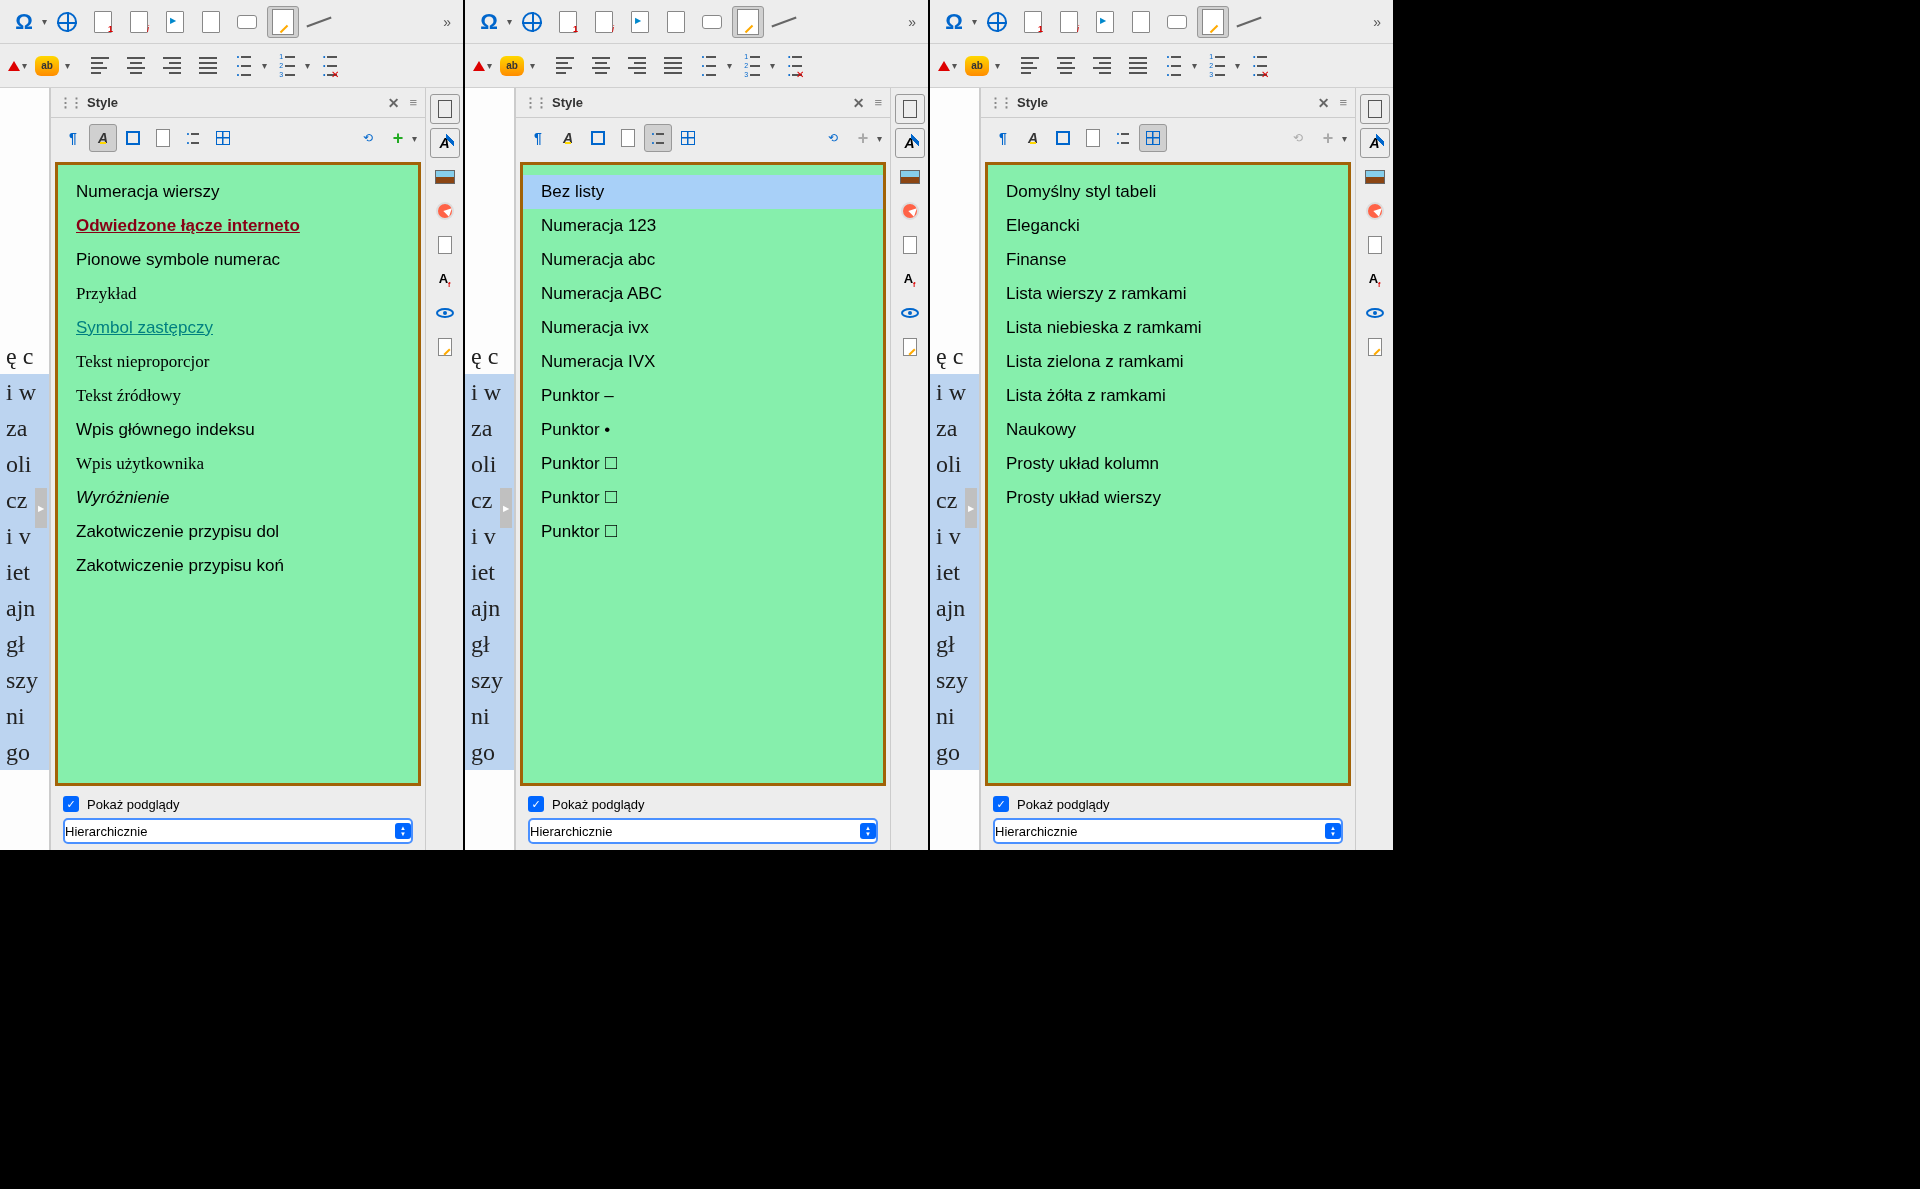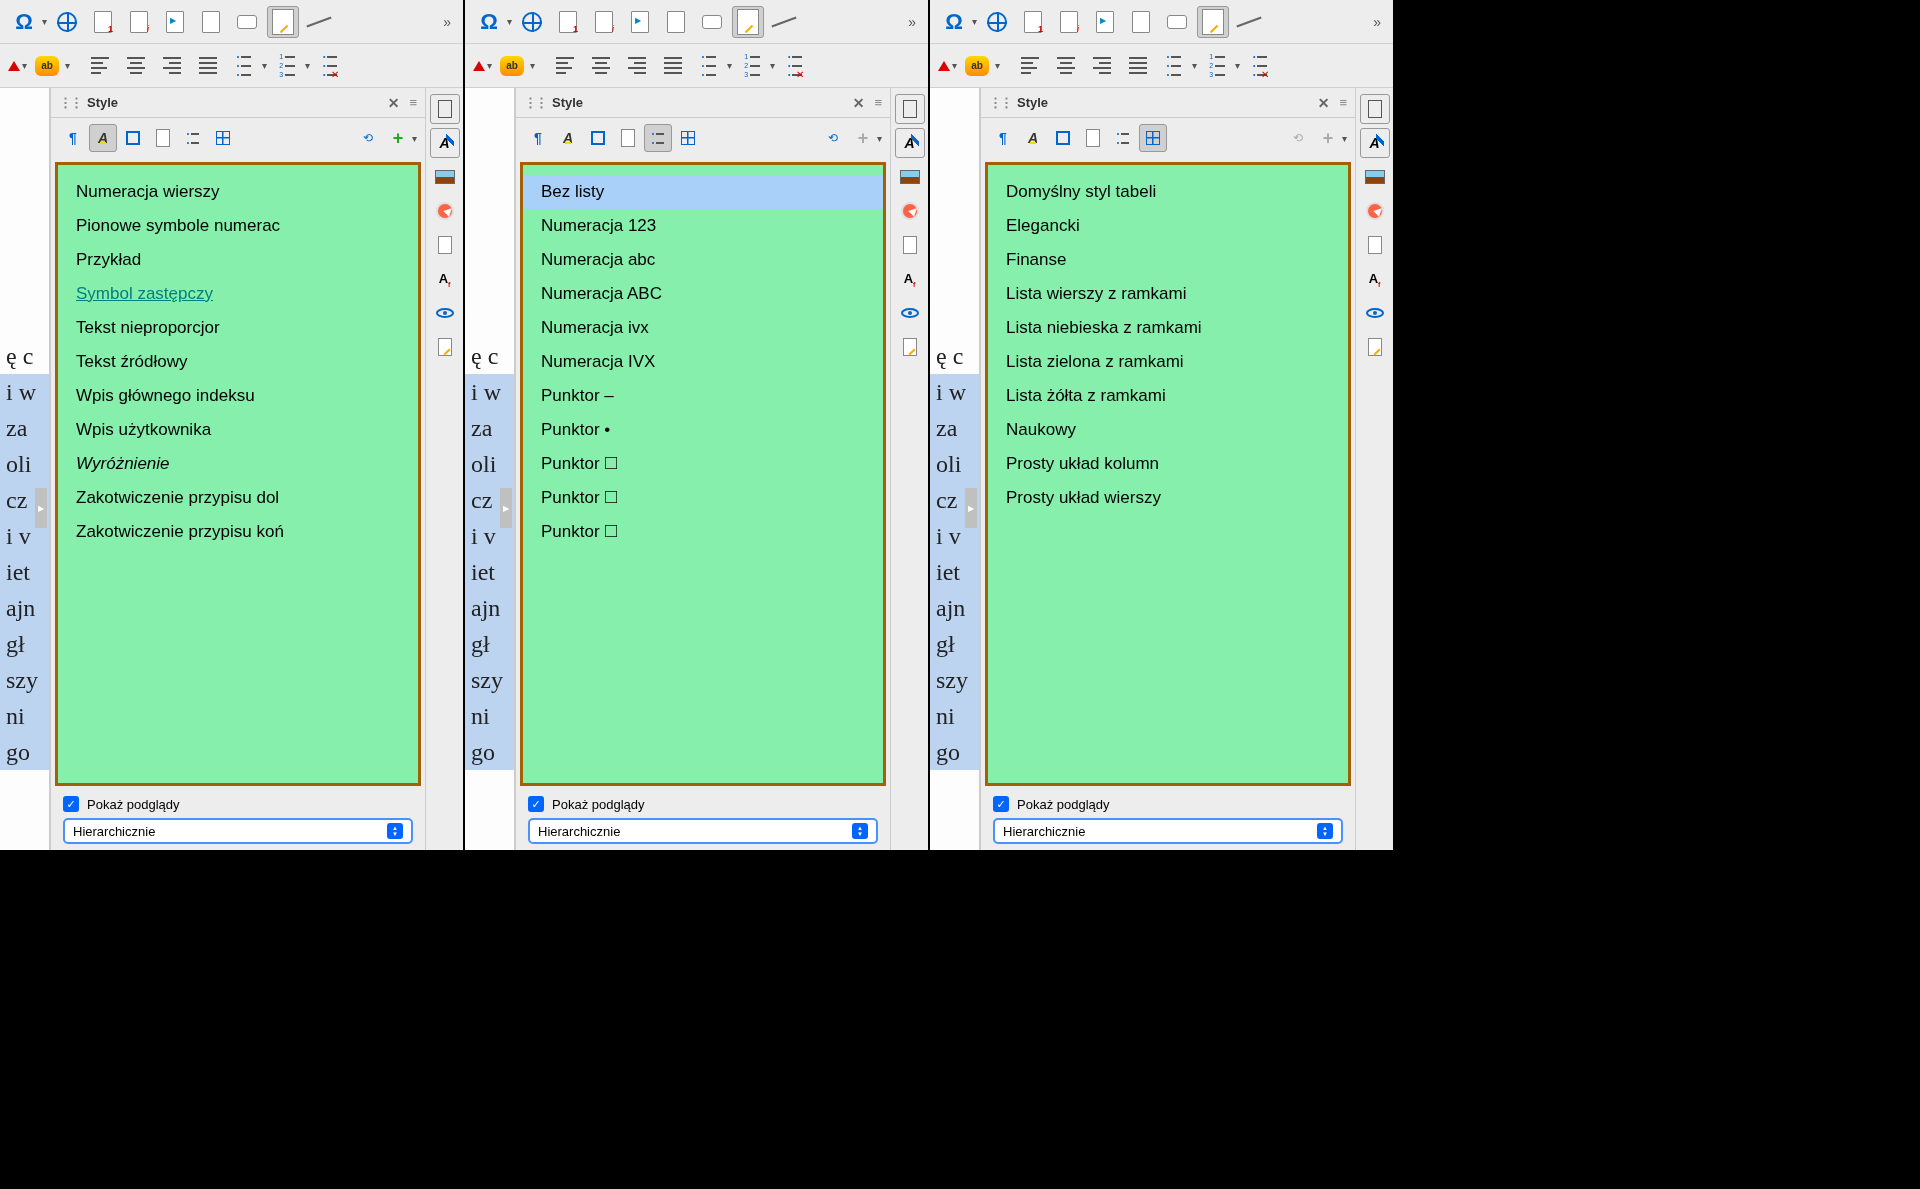--- a/index.html
+++ b/index.html
@@ -91,30 +91,30 @@
   flex: 1; margin: 4px; background: #86efac; border: 3px solid #a16207;
   overflow-y: auto; padding: 10px 0;
 }
 .style-item {
   padding: 7px 18px; font-size: 17px; cursor: pointer; white-space: nowrap;
   overflow: hidden; text-overflow: ellipsis;
 }
 .style-item.selected { background: #a8d0f8; }
 .style-item.link { color: #880015; text-decoration: underline; font-weight: bold; }
 .style-item.teal { color: #008080; text-decoration: underline; }
-.style-item.mono { font-family: Liberation Sans, sans-serif; }
+.style-item.mono { font-family: Liberation Serif, serif; }
 .style-item.bold { font-weight: normal; }
 .style-item.italic { font-style: italic; }
 
 .bottom-controls { padding: 6px 12px; }
 .check-row { display: flex; align-items: center; gap: 8px; font-size: 13px; margin-bottom: 6px; }
 .checkbox { width: 16px; height: 16px; background: #0066ff; border-radius: 3px; display: flex; align-items: center; justify-content: center; color: #fff; font-size: 11px; }
 .select-box {
   width: 100%; height: 26px; background: #fff; border: 2px solid #4a90ff;
-  border-radius: 5px; display: flex; align-items: center; padding: 0 8px;
+  border-radius: 5px; display: flex; align-items: center; padding: 0 0;
   font-size: 13px; position: relative;
 }
 .select-box .arrows {
   margin-left: auto; background: #0066ff; color: #fff; width: 16px; height: 16px;
   border-radius: 3px; display: flex; flex-direction: column; align-items: center;
   justify-content: center; font-size: 6px; line-height: 6px;
 }
 
 .right-strip {
   width: 38px; background: #ededed; border-left: 1px solid #ccc;
@@ -284,20 +284,21 @@
           <div class="sp-ico ">
             <span style="width:14px;height:14px;border:1.5px solid #0066cc;background:linear-gradient(#0066cc 0 0) center/1.5px 100% no-repeat,linear-gradient(#0066cc 0 0) center/100% 1.5px no-repeat"></span>
           </div>
     <div style="flex:1"></div>
     <div class="sp-ico refresh-ico ">⟲</div>
     <div class="sp-ico plus-ico ">+</div>
           <span class="chevron">▾</span>
   </div>
         <div class="style-list">
           <div class="style-item  ">Numeracja wierszy</div>
+          <div class="style-item link ">Odwiedzone łącze interneto</div>
           <div class="style-item  ">Pionowe symbole numerac</div>
           <div class="style-item mono ">Przykład</div>
           <div class="style-item teal ">Symbol zastępczy</div>
           <div class="style-item mono ">Tekst nieproporcjor</div>
           <div class="style-item mono ">Tekst źródłowy</div>
           <div class="style-item bold ">Wpis głównego indeksu</div>
           <div class="style-item mono ">Wpis użytkownika</div>
           <div class="style-item italic ">Wyróżnienie</div>
           <div class="style-item  ">Zakotwiczenie przypisu dol</div>
           <div class="style-item  ">Zakotwiczenie przypisu koń</div>

